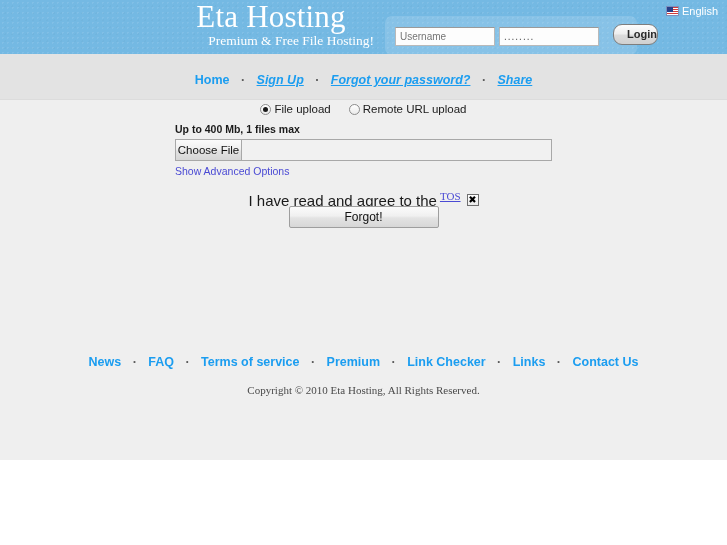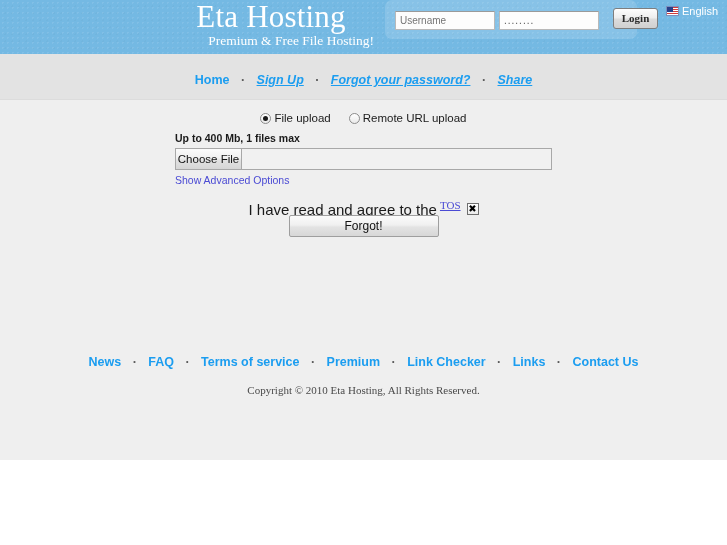--- a/index.html
+++ b/index.html
@@ -70,21 +70,21 @@
     color: #ffffff;
     white-space: nowrap;
     margin-top: -1px;
     text-align: right;
   }
 
   
   .login-panel {
     position: absolute;
     left: 385px;
-    top: 0;
+    top: 16px;
     width: 252px;
     height: 39px;
     background: rgba(255,255,255,0.14);
     border-radius: 7px;
   }
   .login-input {
     position: absolute;
     top: 11px;
     height: 15px;
     border: 1px solid #b9b9b9;
@@ -99,31 +99,31 @@
   }
   #username-field { left: 10px; width: 90px; }
   #password-field { left: 114px; width: 90px; color: #555; letter-spacing: 1px; }
 
   .login-button {
     position: absolute;
     left: 228px;
     top: 8px;
     width: 45px;
     height: 21px;
-    font-family: Liberation Serif, serif;
+    font-family: Liberation Sans, sans-serif;
     font-size: 11px;
     font-weight: bold;
     color: #2b2b2b;
     background: linear-gradient(to bottom, #fdfdfd 0%, #ededed 48%, #dcdcdc 52%, #d0d0d0 100%);
     border: 1px solid #7e7e7e;
-    border-radius: 3px;
+    border-radius: 9px;
     cursor: pointer;
     padding: 0;
     line-height: 19px;
-    text-align: center;
+    text-align: right;
   }
 
   .lang-select {
     position: absolute;
     right: 9px;
     top: 4px;
     height: 14px;
     display: flex;
     align-items: center;
     gap: 3px;
@@ -195,21 +195,21 @@
     font-size: 12.5px;
     font-weight: bold;
     color: #5b5b5b;
     margin: 0 7px;
   }
 
   
   .main {
     position: absolute;
     left: 0;
-    top: 100px;
+    top: 91px;
     width: 727px;
   }
 
   .upload-mode-row {
     text-align: center;
     padding-top: 12px;
     white-space: nowrap;
     font-size: 0;
   }
   .radio-opt {

